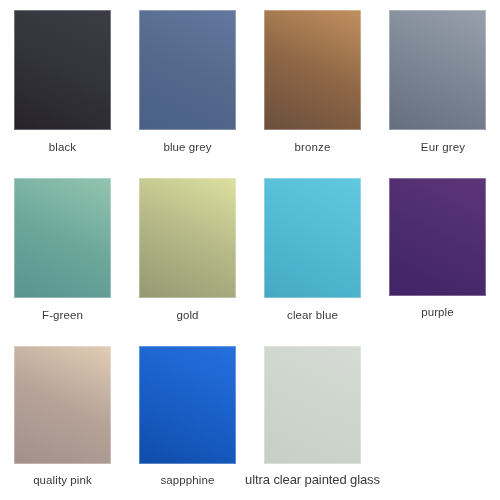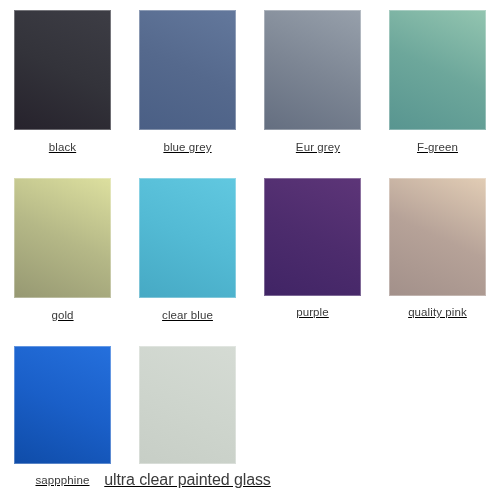--- a/index.html
+++ b/index.html
@@ -15,21 +15,20 @@
     overflow: hidden;
   }
 
   #swatch-grid {
     width: 500px;
     height: 388px;
     display: grid;
     grid-template-columns: repeat(4, 125px);
     grid-template-rows: 168px 168px 168px;
     box-sizing: border-box;
-    text-decoration: underline;
   }
 
   .swatch-cell {
     display: flex;
     flex-direction: column;
     align-items: center;
     justify-content: flex-start;
     padding-top: 10px;
     box-sizing: border-box;
   }
@@ -61,35 +60,39 @@
   }
 
   
   .row-3 .swatch-label {
     margin-top: 9px;
   }
   .row-3 .swatch-chip {
     height: 118px;
   }
   .label-wide {
-    font-size: 16px;
+    font-size: 13px;
     letter-spacing: -0.1px;
   }
 </style>
 </head>
 <body>
 
 <div id="swatch-grid" style="background: rgb(255, 255, 255);">
     <div class="swatch-cell row-1">
       <div class="swatch-chip" style="background: linear-gradient(205deg, rgb(61, 61, 69) 0%, rgb(51, 51, 58) 50%, rgb(38, 34, 44) 100%);"></div>
       <div class="swatch-label" style="color: rgb(58, 58, 58);">black</div>
     </div>
     <div class="swatch-cell row-1">
       <div class="swatch-chip" style="background: linear-gradient(205deg, rgb(99, 120, 156) 0%, rgb(85, 105, 141) 50%, rgb(74, 95, 133) 100%);"></div>
       <div class="swatch-label" style="color: rgb(58, 58, 58);">blue grey</div>
+    </div>
+    <div class="swatch-cell row-1">
+      <div class="swatch-chip" style="background: linear-gradient(205deg, rgb(194, 144, 95) 0%, rgb(143, 103, 70) 50%, rgb(106, 78, 60) 100%);"></div>
+      <div class="swatch-label" style="color: rgb(58, 58, 58);">bronze</div>
     </div>
     <div class="swatch-cell row-2">
       <div class="swatch-chip" style="background: linear-gradient(205deg, rgb(151, 160, 171) 0%, rgb(125, 134, 148) 50%, rgb(100, 110, 128) 100%);"></div>
       <div class="swatch-label" style="color: rgb(58, 58, 58); margin-left: 11px;">Eur grey</div>
     </div>
     <div class="swatch-cell row-2">
       <div class="swatch-chip" style="background: linear-gradient(205deg, rgb(147, 197, 176) 0%, rgb(109, 167, 155) 50%, rgb(88, 149, 144) 100%);"></div>
       <div class="swatch-label" style="color: rgb(58, 58, 58);">F-green</div>
     </div>
     <div class="swatch-cell row-2">

